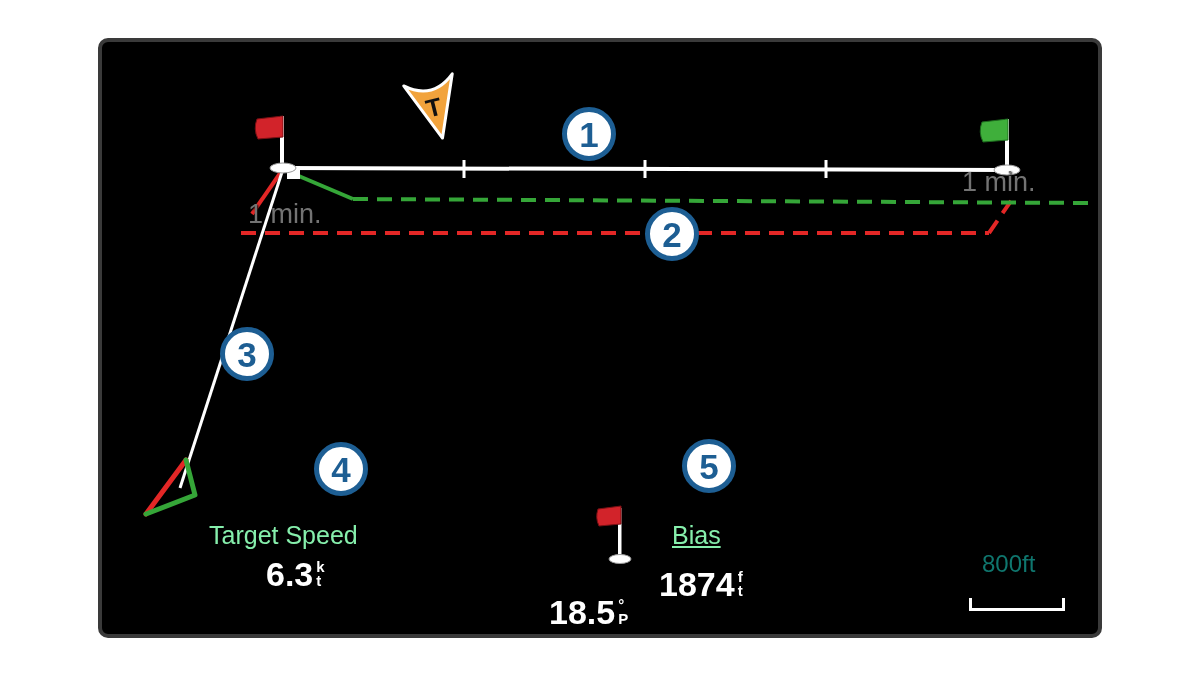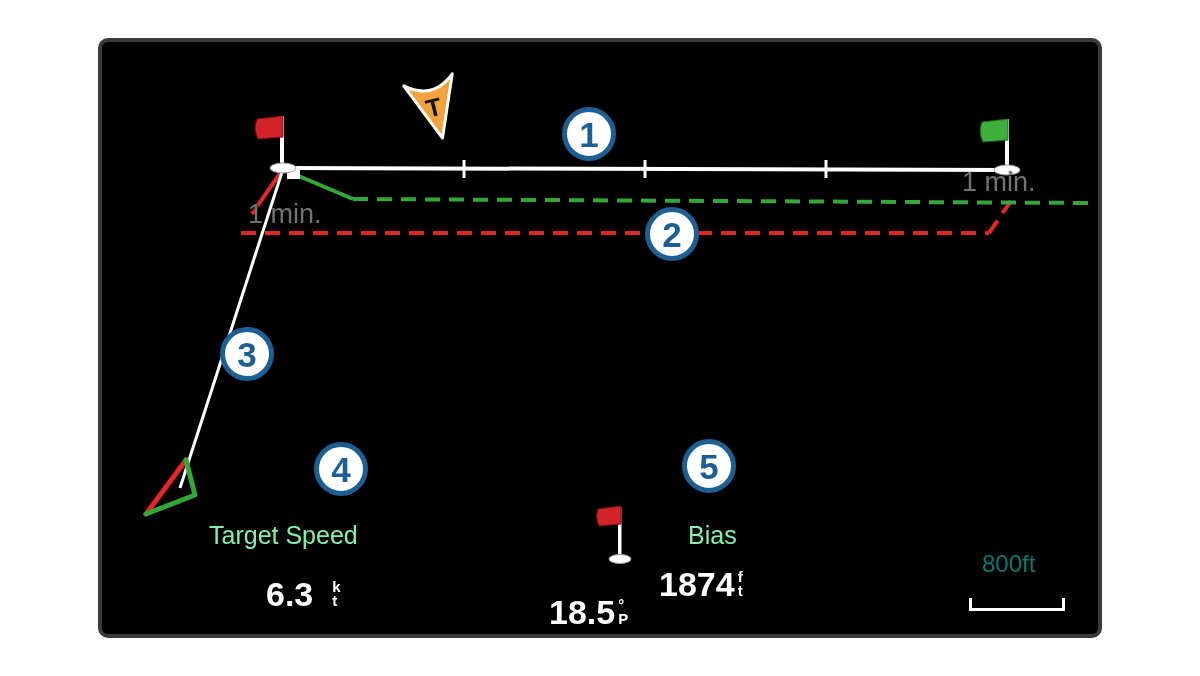--- a/index.html
+++ b/index.html
@@ -86,31 +86,31 @@
     <div class="maplabel" style="left:860px;top:125px;">1 min.</div>
 
     <div class="callout" style="left:460px;top:65px;">1</div>
     <div class="callout" style="left:543px;top:165px;">2</div>
     <div class="callout" style="left:118px;top:285px;">3</div>
     <div class="callout" style="left:212px;top:400px;">4</div>
     <div class="callout" style="left:580px;top:397px;">5</div>
 
     <div>
       <div class="field-label" style="left:107px;top:479px;">Target Speed</div>
-      <div class="value-row" style="left:164px;top:535px;gap:16px;">
+      <div class="value-row" style="left:164px;top:515px;">
         <span class="value-num">6.3</span>
         <span class="unit-stack">
           <span>k</span>
           <span>t</span>
         </span>
       </div>
     </div>
 
     <div>
-      <div class="field-label" style="left:586px;top:479px;">Bias</div>
+      <div class="field-label" style="left:570px;top:479px;text-decoration:underline;">Bias</div>
       <div class="value-row" style="left:447px;top:525px;margin-top:28px;">
         <span class="value-num">18.5</span>
         <span class="unit-stack">
           <span>°</span>
           <span>P</span>
         </span>
       </div>
       <div class="value-row" style="left:557px;top:525px;text-align:center;">
         <span class="value-num">1874</span>
         <span class="unit-stack">

